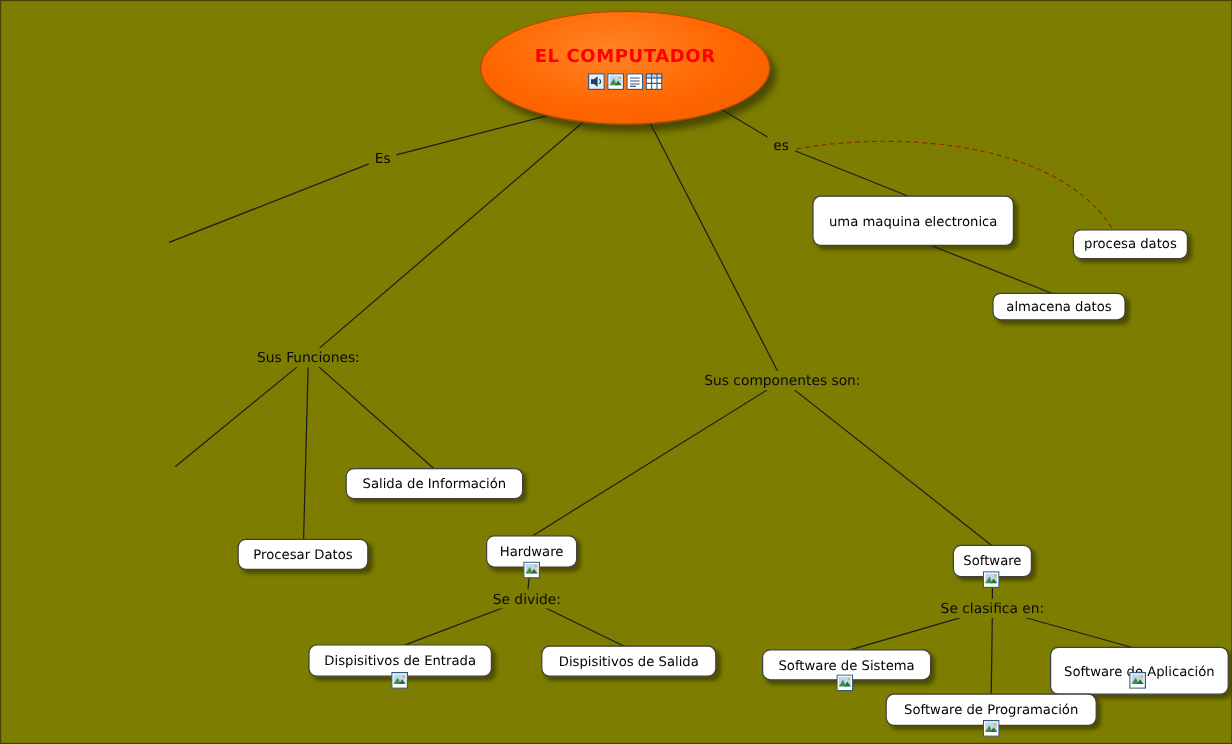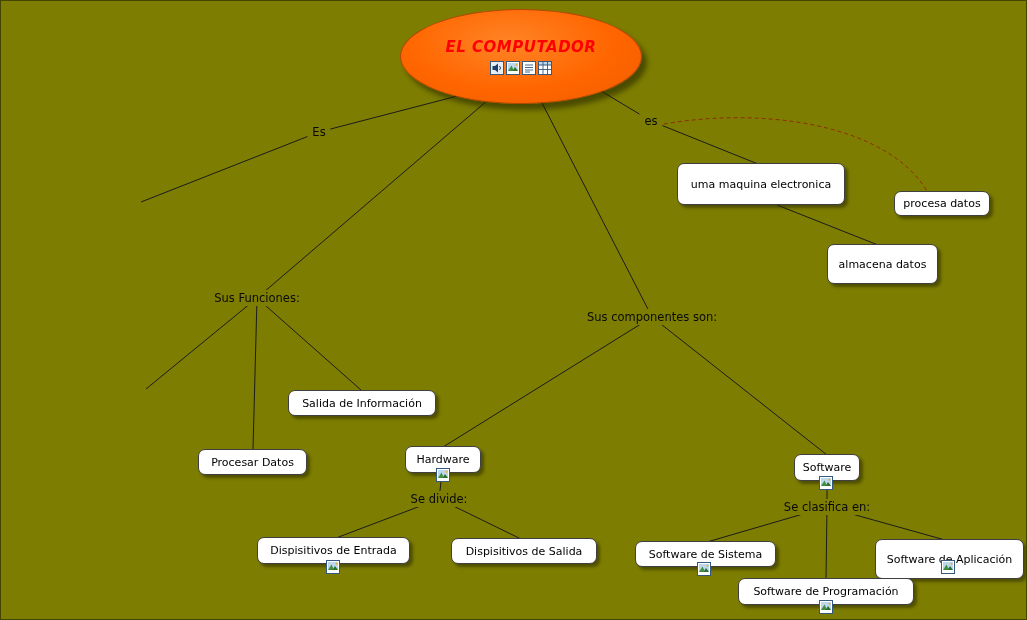--- a/index.html
+++ b/index.html
@@ -23,21 +23,21 @@
     padding:2px 4px;text-align:center;cursor:default;
   }
   .node .ml{display:block;line-height:14.5px;}
   .ellipse{
     position:absolute;z-index:3;left:399px;top:8px;width:240px;height:93px;
     background:radial-gradient(ellipse at 45% 35%, #ff8426 0%, var(--ellipse-fill,#ff6600) 55%, #ef5c00 100%);
     border:1px solid #b34700;border-radius:50%;
     box-shadow:5px 6px 5px rgba(35,35,0,.55);
     display:flex;flex-direction:column;align-items:center;justify-content:center;gap:5px;
   }
-  .root-title{color:var(--title,#ff0000);font-size:15px;font-weight:bold;letter-spacing:.5px;font-style:italic;}
+  .root-title{color:var(--title,#ff0000);font-size:15px;font-weight:bold;letter-spacing:.5px;}
   .root-icons{display:flex;gap:2px;}
   .icon{display:inline-block;width:14px;height:14px;cursor:pointer;}
   .icon svg{width:100%;height:100%;display:block;}
   .res-icon{position:absolute;z-index:4;width:14px;height:14px;cursor:pointer;}
   .res-icon svg{width:100%;height:100%;display:block;}
 </style>
 </head>
 <body>
 
 <div class="canvas">
@@ -150,21 +150,21 @@
 
 
   <div class="node" style="left:676px;top:162px;width:168px;height:42px">
     <span>uma maquina electronica</span>
   </div>
 
   <div class="node" style="left:893px;top:190px;width:96px;height:25px">
     <span>procesa datos</span>
   </div>
 
-  <div class="node" style="left:826px;top:243px;width:111px;height:40px">
+  <div class="node" style="left:826px;top:243px;width:111px;height:23px">
     <span>almacena datos</span>
   </div>
 
 
   <div class="node" style="left:287px;top:389px;width:148px;height:26px">
     <span>Salida de Información</span>
   </div>
 
   <div class="node" style="left:197px;top:448px;width:109px;height:26px">
     <span>Procesar Datos</span>

